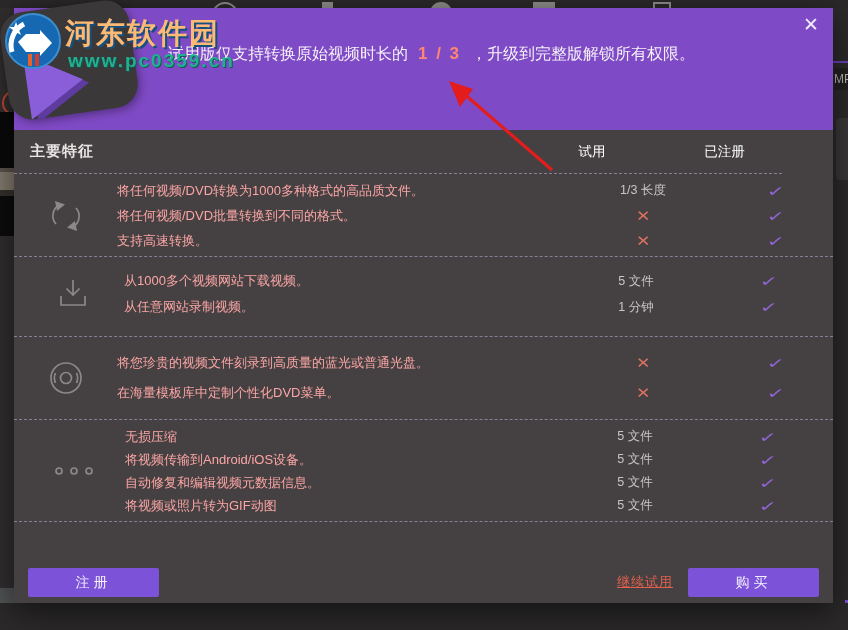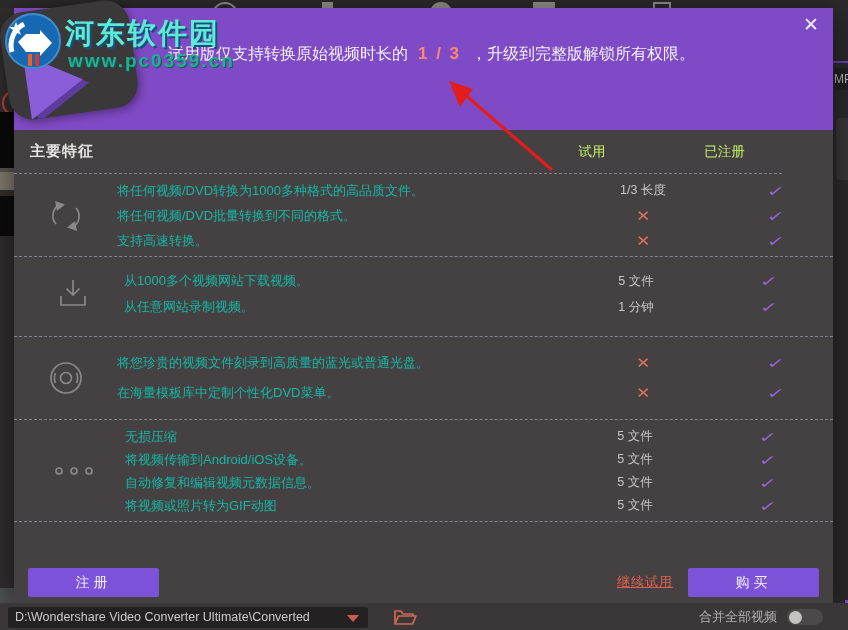--- a/index.html
+++ b/index.html
@@ -47,39 +47,39 @@
   .close-btn{position:absolute;right:10px;top:5px;width:24px;height:24px;color:#efeaf5;font-size:19px;line-height:24px;text-align:center;cursor:pointer;}
 
   
   .logo-tile{position:absolute;left:4px;top:6px;width:130px;height:108px;background:#3b3839;border-radius:24px;transform:rotate(-8deg);z-index:5;overflow:hidden;box-shadow:2px 3px 8px rgba(0,0,0,.35);}
   .logo-tri-shadow{position:absolute;left:26px;top:46px;width:0;height:0;border-top:33px solid transparent;border-bottom:33px solid transparent;border-left:56px solid #5e3b9e;}
   .logo-tri{position:absolute;left:20px;top:42px;width:0;height:0;border-top:33px solid transparent;border-bottom:33px solid transparent;border-left:56px solid #8a5ed8;}
 
   
   .watermark{position:absolute;left:2px;top:10px;z-index:8;}
   .wm-badge{position:absolute;left:2px;top:2px;}
-  .wm-name{position:absolute;left:63px;top:4px;font-size:29px;font-weight:bold;color:#5eead4;letter-spacing:2px;white-space:nowrap;text-shadow:2px 2px 0 #14507e;}
+  .wm-name{position:absolute;left:63px;top:4px;font-size:29px;font-weight:bold;color:#fdba74;letter-spacing:2px;white-space:nowrap;text-shadow:2px 2px 0 #14507e;}
   .wm-url{position:absolute;left:66px;top:40px;font-size:19px;font-weight:bold;color:#21b092;letter-spacing:2px;white-space:nowrap;text-shadow:1px 1px 0 #0d5c4c;}
 
   
   .red-arrow{position:absolute;left:0;top:0;z-index:6;pointer-events:none;}
 
   
   .grid{display:grid;grid-template-columns:103px 1fr 150px 115px;}
   .tbl-head{position:absolute;left:0;top:122px;width:768px;height:43px;align-items:center;border-bottom:1px dashed rgba(186,182,212,.55);}
   .tbl-title{grid-column:1 / span 2;padding-left:16px;font-size:15px;font-weight:bold;color:#e9e5e5;letter-spacing:1px;}
-  .col-label{text-align:center;font-size:13.5px;color:#bef264;}
+  .col-label{text-align:center;font-size:13.5px;color:#ffffff;}
   .sections{position:absolute;left:0;top:165px;width:819px;}
   .section{border-bottom:1px dashed rgba(186,182,212,.55);}
   .section:nth-of-type(1){grid-auto-rows:25px;padding:5px 0 3px;}
   .section:nth-of-type(2){grid-auto-rows:26px;padding:11px 7px 16px;}
   .section:nth-of-type(3){grid-auto-rows:30px;padding:11px 0 11px;}
   .section:nth-of-type(4){grid-auto-rows:23px;padding:5px 8px 4px;}
   .icon-cell{display:flex;align-items:center;justify-content:center;}
-  .feature-cell{display:flex;align-items:center;font-size:13px;color:#14b8a6;white-space:nowrap;overflow:hidden;}
+  .feature-cell{display:flex;align-items:center;font-size:13px;color:#fca5a5;white-space:nowrap;overflow:hidden;}
   .val-cell{display:flex;align-items:center;justify-content:center;font-size:12.5px;color:#c9c4c4;}
   .cross{color:#dc7261;font-size:15px;font-weight:bold;transform:scaleX(1.15);}
   .check{color:#9165d6;font-size:14px;font-weight:bold;transform:scale(1.6,1.0);}
 
   
   .btn{position:absolute;width:131px;height:29px;background:#7c52d9;border:none;border-radius:2px;color:#f2eefa;font-size:14px;letter-spacing:4px;font-family:inherit;cursor:pointer;}
   .register-btn{left:14px;bottom:6px;}
   .buy-btn{right:14px;bottom:6px;}
   .continue-link{position:absolute;right:160px;bottom:12px;font-size:13px;color:#e0604d;text-decoration:underline;letter-spacing:1px;cursor:pointer;margin-left:24px;}
 </style>
@@ -102,35 +102,20 @@
     <div class="ls-thumb3"></div>
     <div class="ls-light"></div>
   </div>
   <div class="right-strip">
     <div class="rs-purpleline"></div>
     <div class="rs-format">MP4</div>
     <div class="rs-panel"></div>
     <div class="rs-purplebtn"></div>
   </div>
 
-  <div class="bottom-bar">
-    <div class="path-field">
-      <div class="path-text">D:\Wondershare Video Converter Ultimate\Converted</div>
-      <div class="path-caret"></div>
-    </div>
-    <div class="folder-btn">
-      <svg width="24" height="19" viewBox="0 0 24 19">
-        <path d="M2 17 L2 4 L8 4 L10 7 L20 7 L20 9 M2 17 L5.5 9 L23 9 L19.5 17 Z" fill="none" stroke="#cd6a50" stroke-width="1.7" stroke-linejoin="round"></path>
-      </svg>
-    </div>
-    <div class="merge-label">合并全部视频</div>
-    <div class="toggle">
-      <div class="knob"></div>
-    </div>
-  </div>
 
   <div class="dialog">
     <div class="banner">
       <div class="banner-text">
         <span>试用版仅支持转换原始视频时长的</span><span class="hl">1 / 3</span><span>，升级到完整版解锁所有权限。</span>
       </div>
       <div class="close-btn">✕</div>
     </div>
 
     <div class="grid tbl-head">

